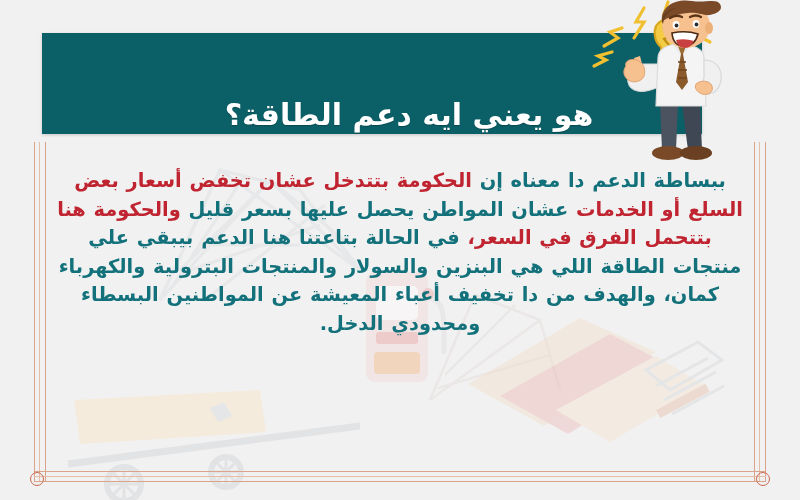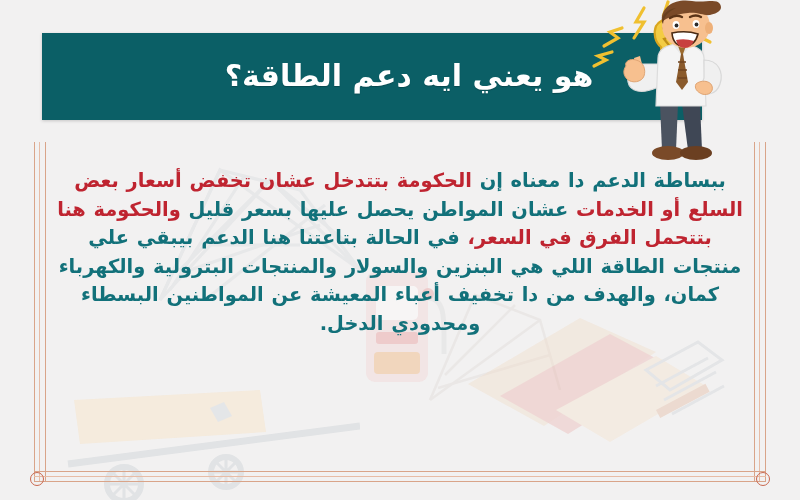--- a/index.html
+++ b/index.html
@@ -66,23 +66,23 @@
   .frame-corner{
     width:12px;height:12px;border:1.3px solid #c9684f;border-radius:50%;
     background:transparent;
   }
   .corner-bl{left:30px;bottom:14px;}
   .corner-br{right:30px;bottom:14px;}
 
   
   .banner{
     position:absolute;
-    left:42px;top:33px;width:660px;height:87px;
+    left:42px;top:33px;width:660px;height:101px;
     background:#0b5f66;
-    display:flex;align-items:center;justify-content:center;
+    display:flex;align-items:flex-end;justify-content:center;
     box-shadow:0 1px 3px rgba(0,0,0,.18);
     z-index:3;
   }
   .banner-title{
     color:#ffffff;
     font-size:30px;
     font-weight:bold;
     line-height:1.28;
     text-align:center;
     letter-spacing:.5px;

